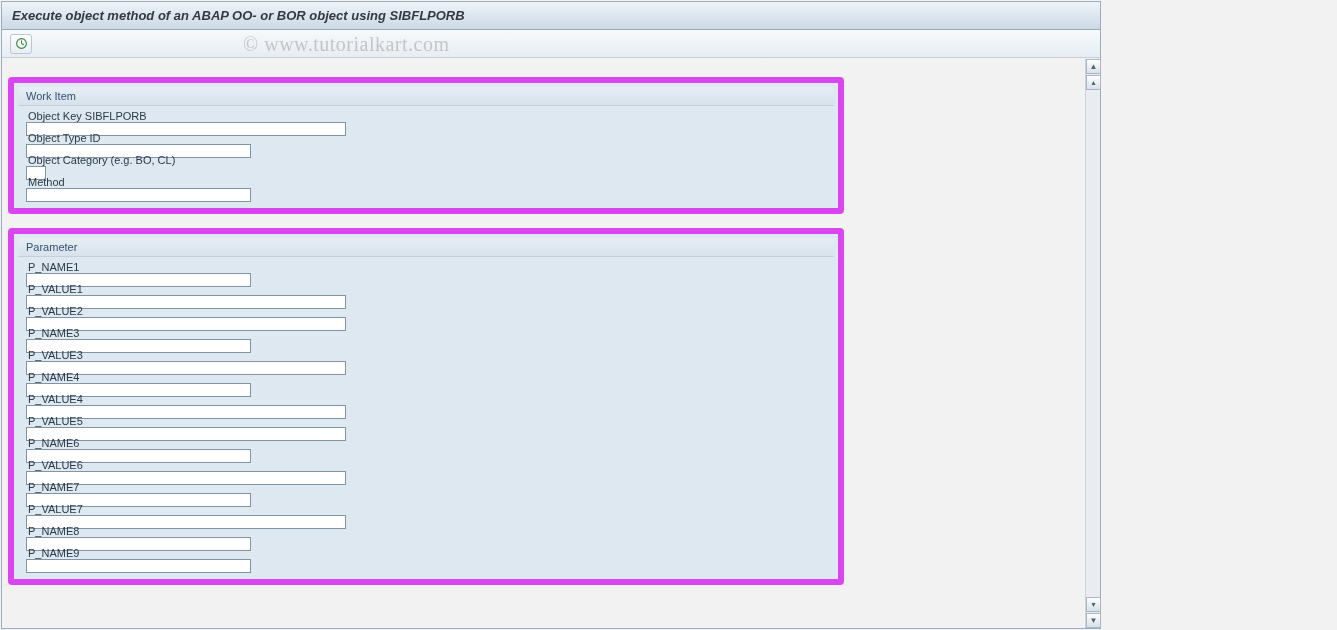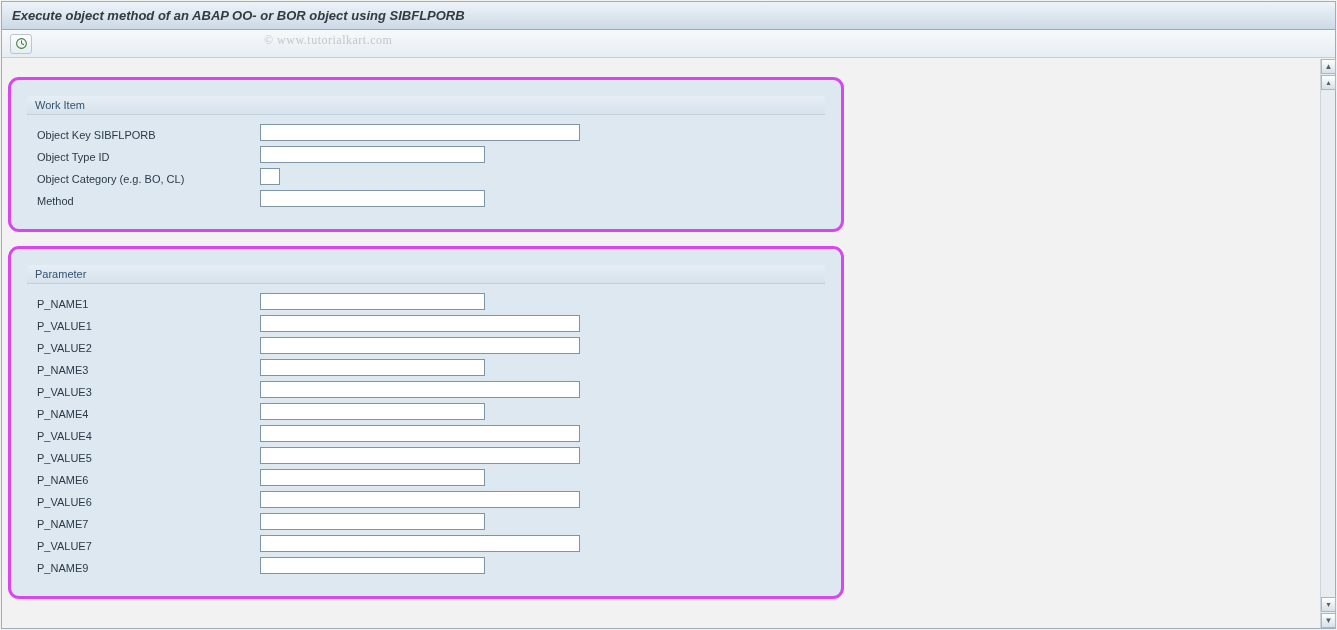--- a/index.html
+++ b/index.html
@@ -7,21 +7,21 @@
     margin: 0; padding: 0;
     width: 1337px; height: 630px;
     font-family: Arial, Helvetica, sans-serif;
     font-size: 11px;
     background: #f2f2f2;
     overflow: hidden;
     position: relative;
   }
   .outer {
     border: 1px solid #9aaebf;
-    width: 1335px;
+    width: 1100px;
     height: 628px;
     margin: 1px;
     background: #f2f2f2;
     position: relative;
   }
   .titlebar {
     height: 28px;
     background: linear-gradient(#eef3f8, #ccd9e6);
     border-bottom: 1px solid #9ab;
     display: flex;
@@ -47,57 +47,58 @@
     border-radius: 3px;
     background: linear-gradient(#fefefe, #e6edf3);
     display: flex;
     align-items: center;
     justify-content: center;
     cursor: pointer;
   }
   .exec-btn svg { width: 13px; height: 13px; }
   .watermark {
     position: absolute;
-    left: 262px; top: 3px;
-    font-size: 12px;
+    left: 241px; top: 3px;
+    font-size: 20px;
     color: rgba(160,160,160,0.55);
     font-style: normal;
     font-family: Georgia, serif;
     pointer-events: none;
     letter-spacing: 0.5px;
   }
   .content {
     position: absolute;
     top: 57px; left: 0; right: 15px; bottom: 0;
     overflow: hidden;
     padding: 18px 6px 0 6px;
   }
   .groupbox {
-    border: 3px solid #d946ef;
-    border-radius: 11px;
+    border: 6px solid #d946ef;
+    border-radius: 4px;
     background: #dde8f1;
     margin: 0 0 14px 0;
-    padding: 16px;
+    padding: 4px;
     width: 836px;
   }
   .group-title {
     padding: 3px 8px 3px 8px;
     color: #34526e;
     font-size: 11px;
     border-bottom: 1px solid #c2d0dc;
     background: linear-gradient(#e6eef5, #d7e2ec);
     border-radius: 4px 4px 0 0;
   }
   .group-body {
     padding: 4px 8px 6px 8px;
   }
   .row {
     display: flex;
-    align-items: flex-end;
+    align-items: flex-start;
     height: 22px;
+    flex-direction: column;
   }
   .lbl {
     width: 225px;
     color: #2b3a46;
     padding-left: 2px;
   }
   .fld {
     height: 17px;
     border: 1px solid #7f94a6;
     background: #ffffff;
@@ -217,20 +218,24 @@
           </div>
           <div class="row">
             <div class="lbl">P_NAME7</div>
             <input type="text" class="fld w-sm" style="">
           </div>
           <div class="row">
             <div class="lbl">P_VALUE7</div>
             <input type="text" class="fld w-md" style="">
           </div>
           <div class="row">
+            <div class="lbl">P_NAME8</div>
+            <input type="text" class="fld w-sm" style="">
+          </div>
+          <div class="row">
             <div class="lbl">P_NAME9</div>
             <input type="text" class="fld w-sm" style="">
           </div>
         </div>
     </div>
 
   </div>
 
   <div class="vscroll">
     <div class="arrow up">▲</div>

